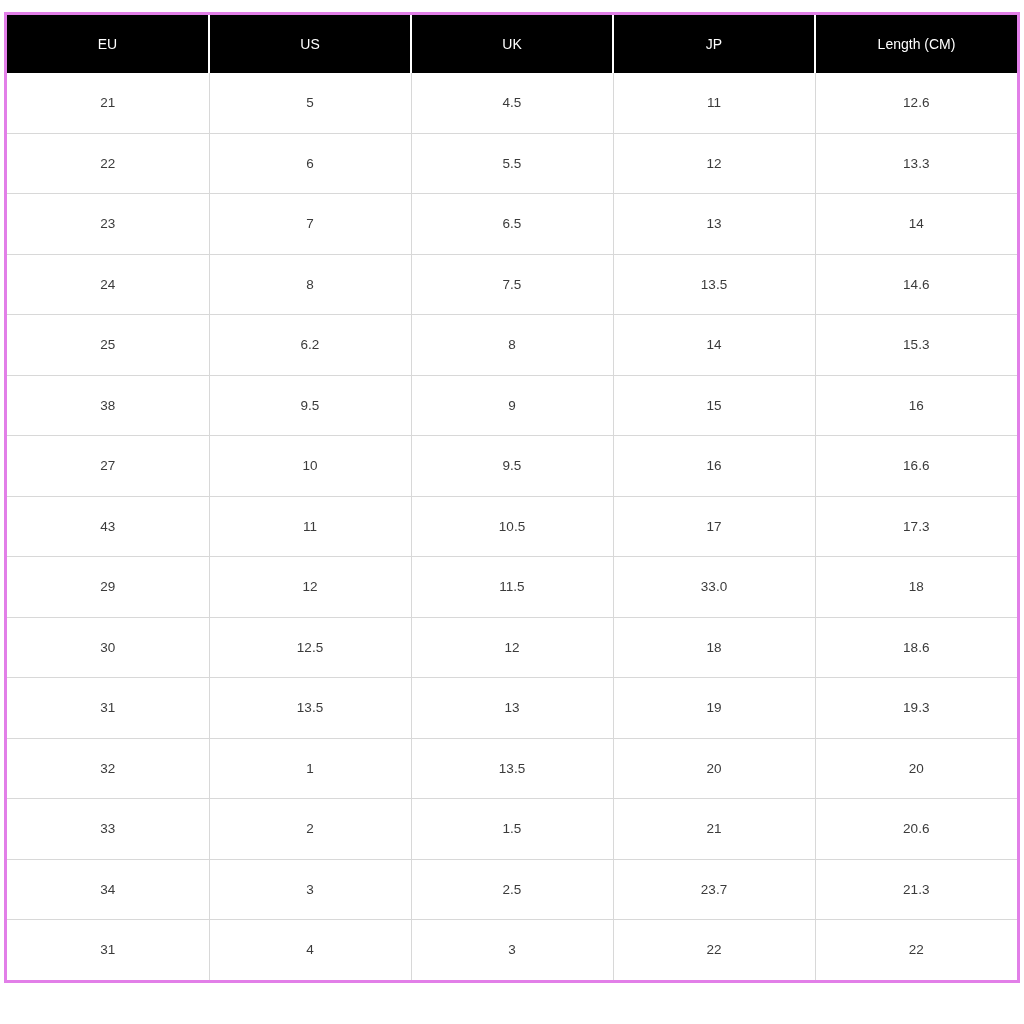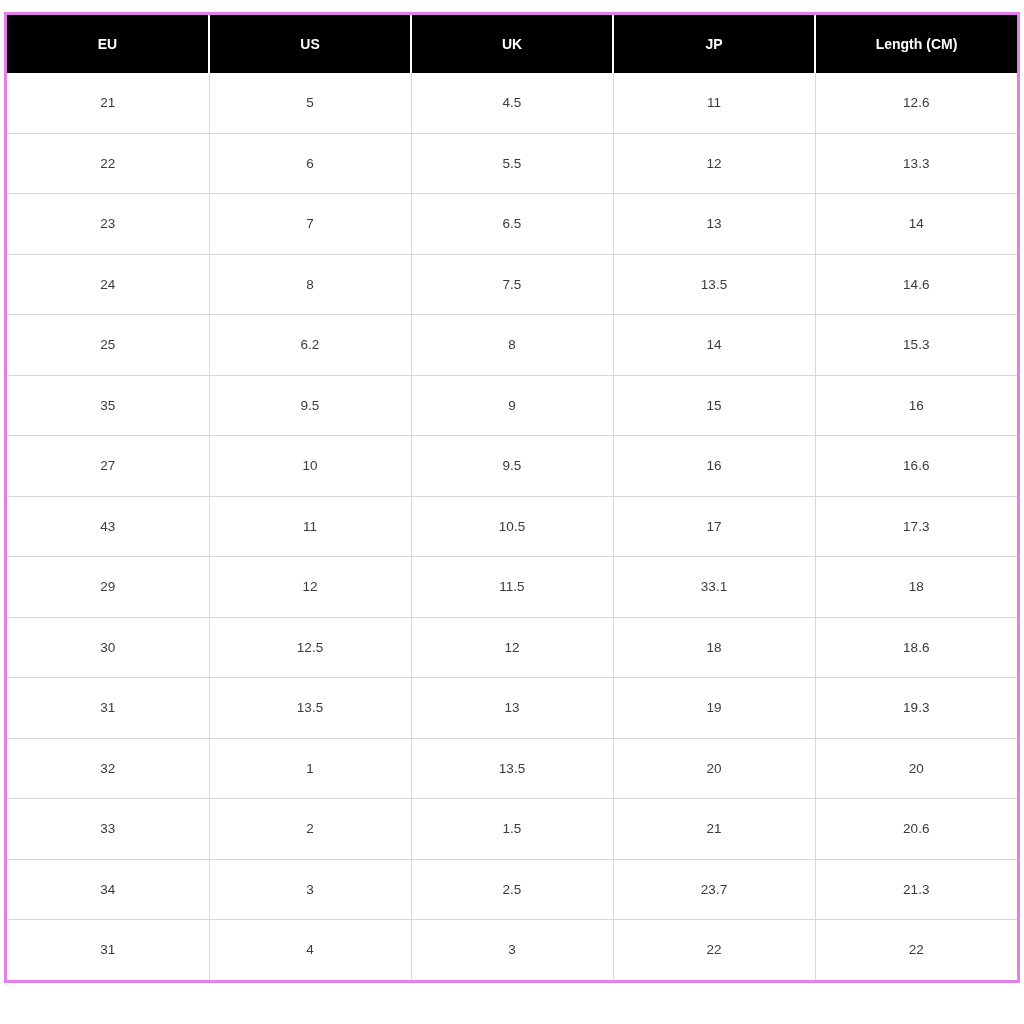--- a/index.html
+++ b/index.html
@@ -29,21 +29,21 @@
   }
   table.size-table {
     width: 100%;
     border-collapse: collapse;
     table-layout: fixed;
   }
   table.size-table thead th {
     background: #000000;
     color: #ffffff;
     font-size: 14px;
-    font-weight: bold;
+    font-weight: normal;
     height: 58px;
     text-align: center;
     border-right: 2px solid #ffffff;
     border-left: 0;
     padding: 0;
   }
   table.size-table thead th:last-child {
     border-right: 0;
   }
   table.size-table tbody td {
@@ -109,21 +109,21 @@
           <td>14.6</td>
         </tr>
         <tr>
           <td>25</td>
           <td>6.2</td>
           <td>8</td>
           <td>14</td>
           <td>15.3</td>
         </tr>
         <tr>
-          <td>35</td>
+          <td>38</td>
           <td>9.5</td>
           <td>9</td>
           <td>15</td>
           <td>16</td>
         </tr>
         <tr>
           <td>27</td>
           <td>10</td>
           <td>9.5</td>
           <td>16</td>
@@ -133,21 +133,21 @@
           <td>43</td>
           <td>11</td>
           <td>10.5</td>
           <td>17</td>
           <td>17.3</td>
         </tr>
         <tr>
           <td>29</td>
           <td>12</td>
           <td>11.5</td>
-          <td>33.1</td>
+          <td>33.0</td>
           <td>18</td>
         </tr>
         <tr>
           <td>30</td>
           <td>12.5</td>
           <td>12</td>
           <td>18</td>
           <td>18.6</td>
         </tr>
         <tr>

